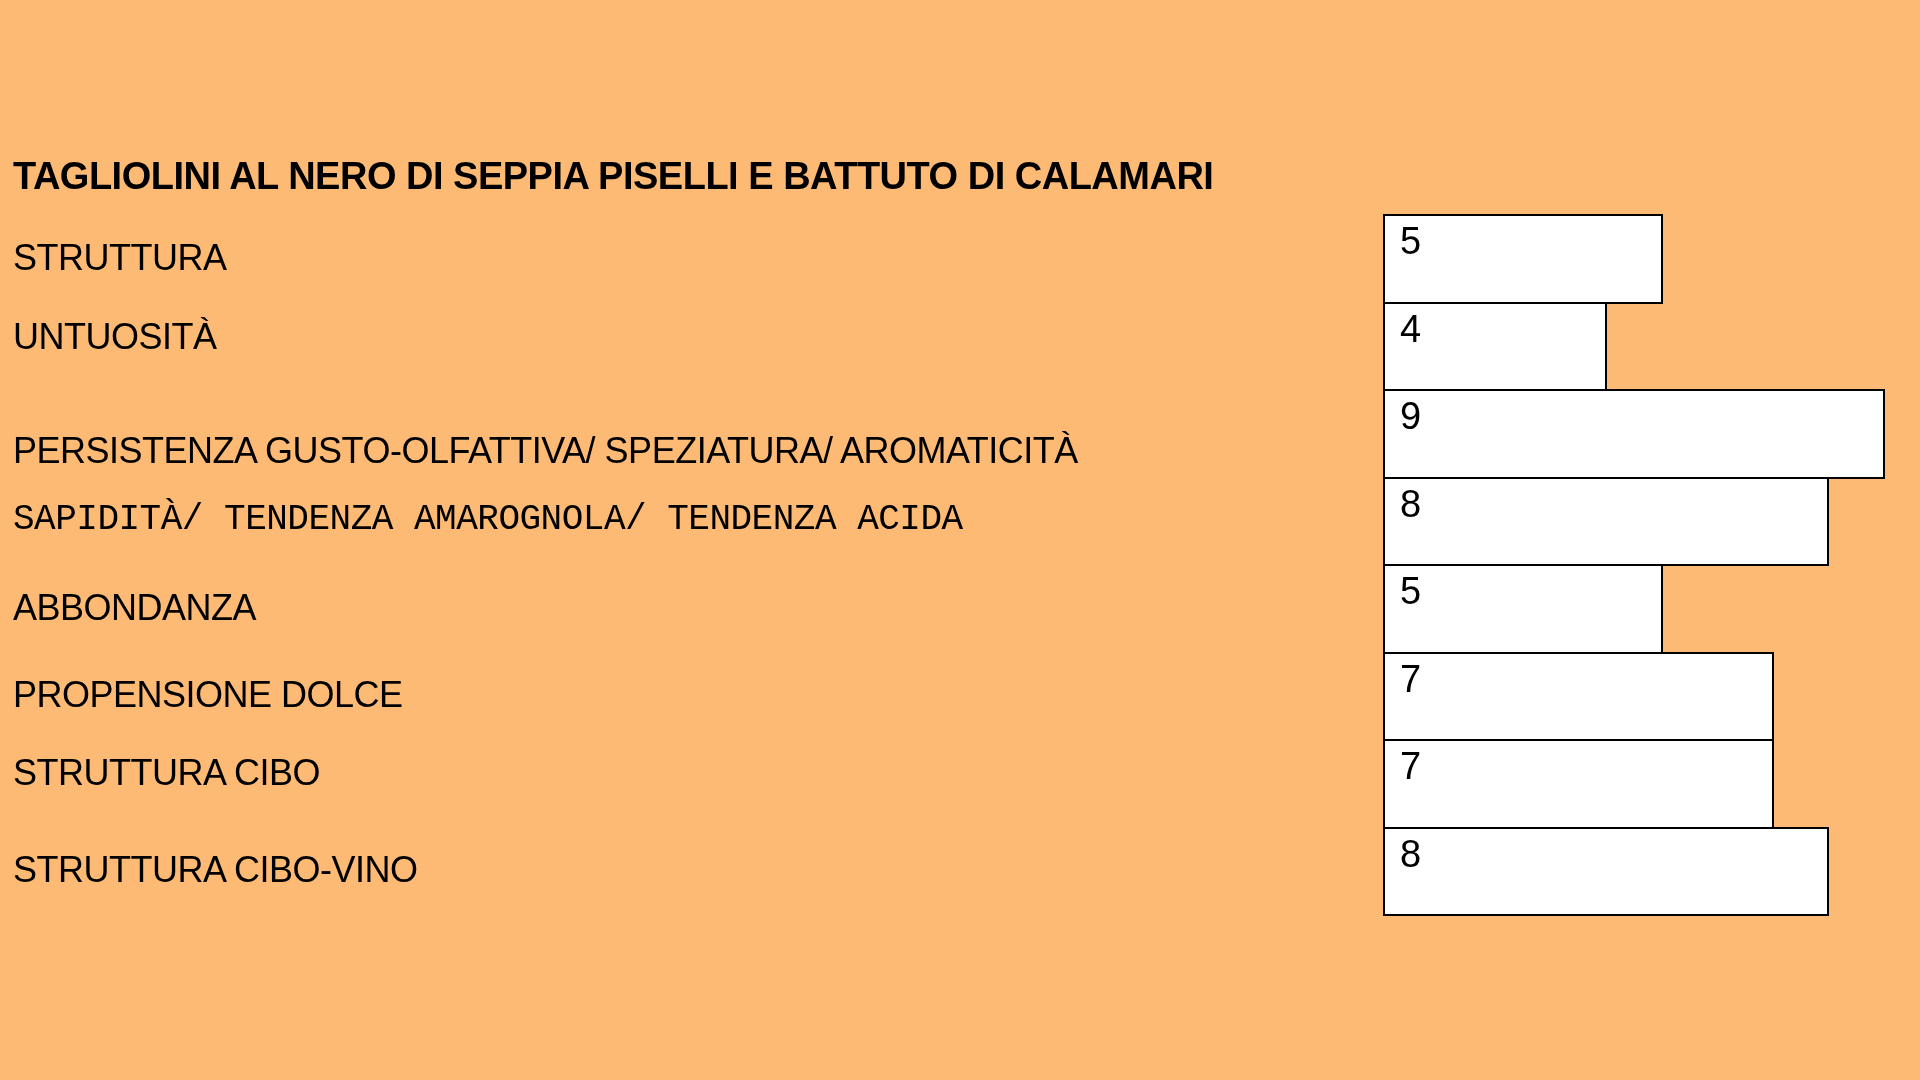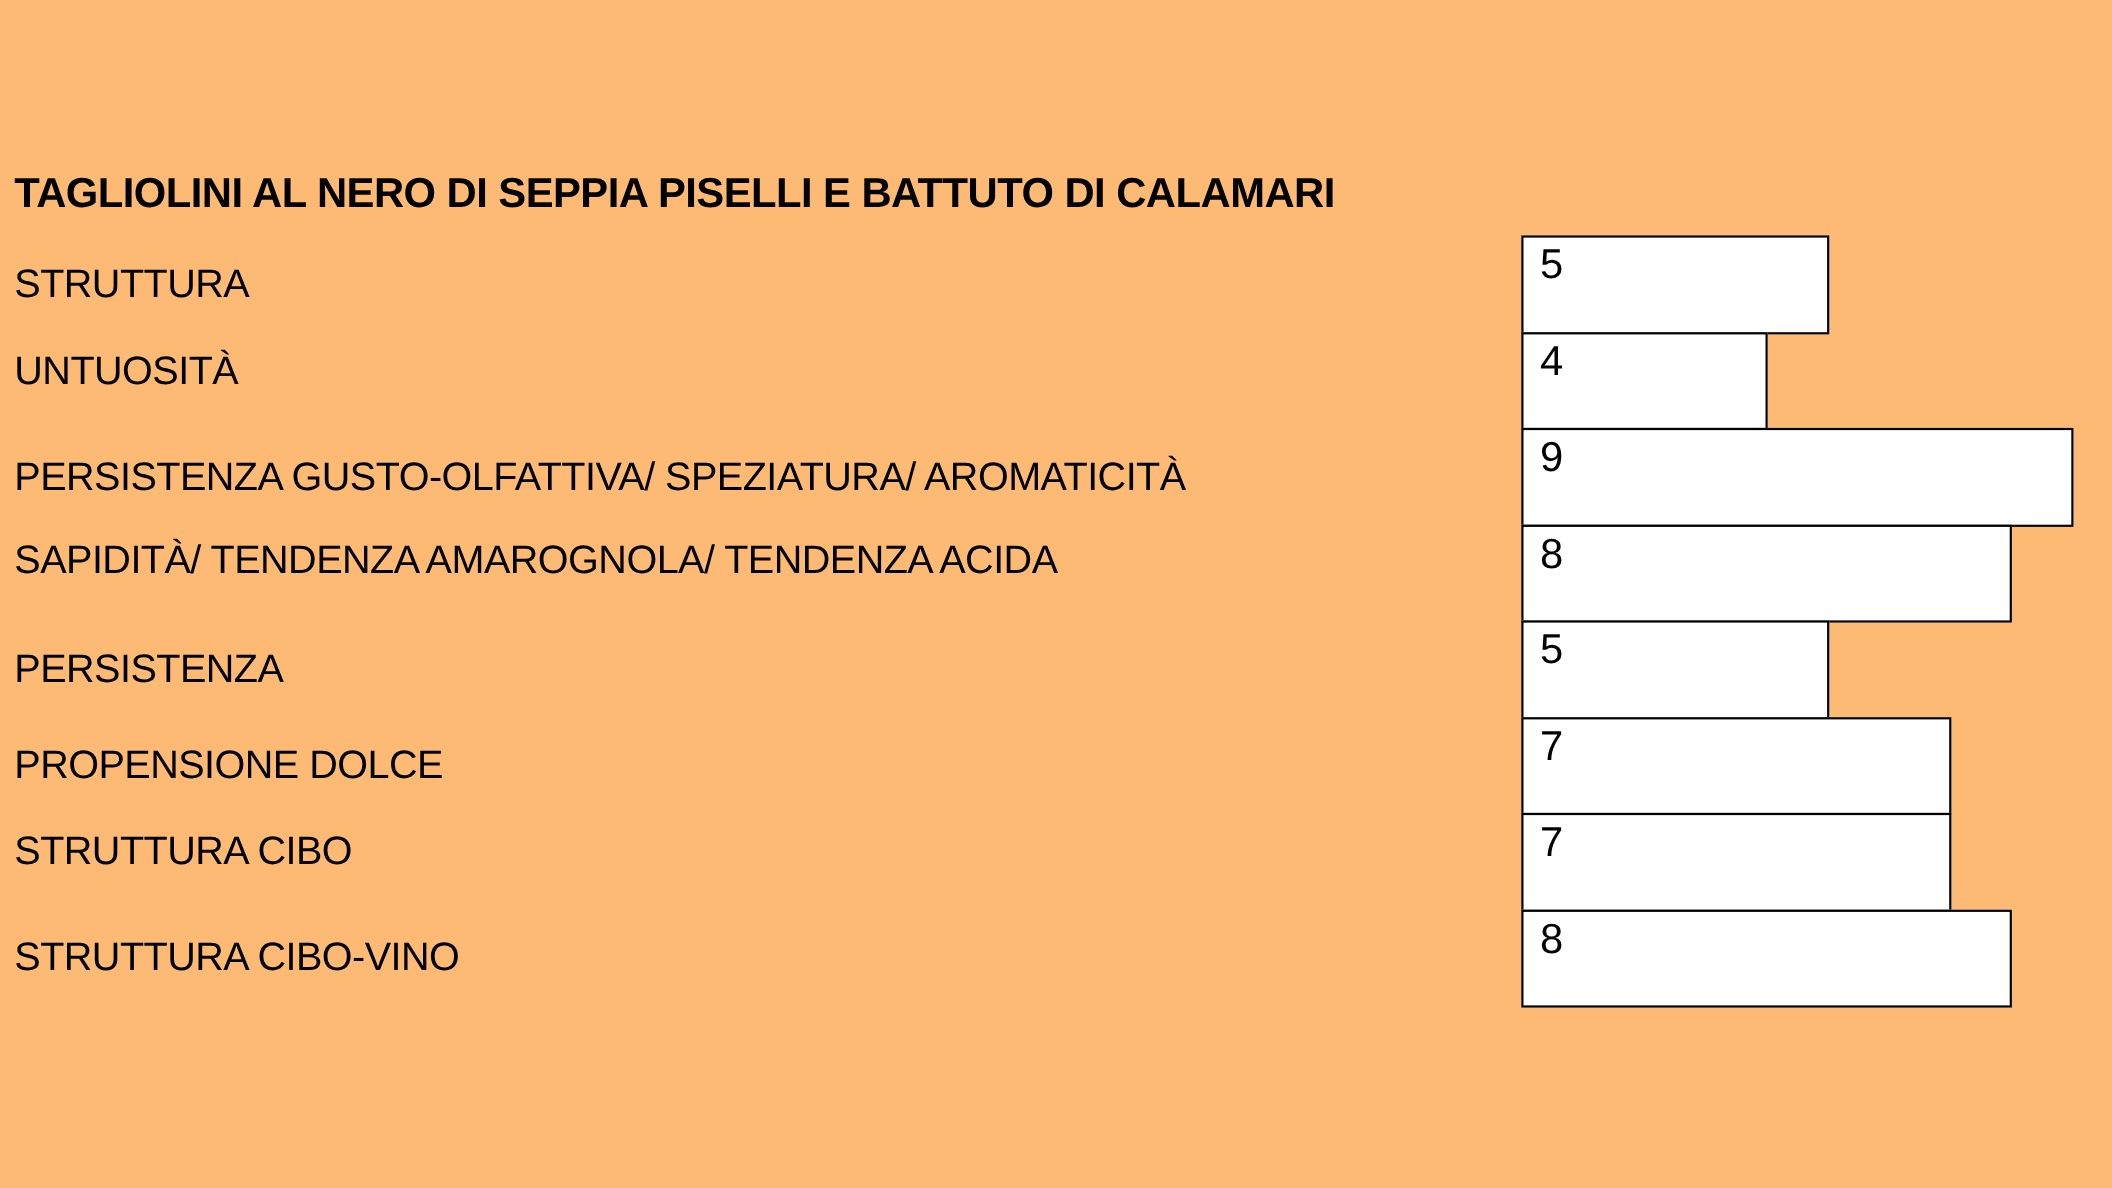--- a/index.html
+++ b/index.html
@@ -57,29 +57,29 @@
   <div class="chart-title">TAGLIOLINI AL NERO DI SEPPIA PISELLI E BATTUTO DI CALAMARI</div>
   <div id="chart-area">
       <div class="cat-label" style="top: 214px;">STRUTTURA</div>
       <div class="bar" style="top: 214px; left: 1383px; width: 280px; background: rgb(255, 255, 255); border-color: rgb(0, 0, 0);">
         <div class="bar-value">5</div>
       </div>
       <div class="cat-label" style="top: 293px;">UNTUOSITÀ</div>
       <div class="bar" style="top: 301.5px; left: 1383px; width: 224px; background: rgb(255, 255, 255); border-color: rgb(0, 0, 0);">
         <div class="bar-value">4</div>
       </div>
-      <div class="cat-label" style="top: 389px;">PERSISTENZA GUSTO-OLFATTIVA/ SPEZIATURA/ AROMATICITÀ</div>
+      <div class="cat-label" style="top: 407px;">PERSISTENZA GUSTO-OLFATTIVA/ SPEZIATURA/ AROMATICITÀ</div>
       <div class="bar" style="top: 389px; left: 1383px; width: 502px; background: rgb(255, 255, 255); border-color: rgb(0, 0, 0);">
         <div class="bar-value">9</div>
       </div>
-      <div class="cat-label" style="top: 465px;">SAPIDITÀ/ TENDENZA AMAROGNOLA/ TENDENZA ACIDA</div>
+      <div class="cat-label" style="top: 476px; font-family: Liberation Mono, monospace;">SAPIDITÀ/ TENDENZA AMAROGNOLA/ TENDENZA ACIDA</div>
       <div class="bar" style="top: 476.5px; left: 1383px; width: 446px; background: rgb(255, 255, 255); border-color: rgb(0, 0, 0);">
         <div class="bar-value">8</div>
       </div>
-      <div class="cat-label" style="top: 564px;">PERSISTENZA</div>
+      <div class="cat-label" style="top: 564px;">ABBONDANZA</div>
       <div class="bar" style="top: 564px; left: 1383px; width: 280px; background: rgb(255, 255, 255); border-color: rgb(0, 0, 0);">
         <div class="bar-value">5</div>
       </div>
       <div class="cat-label" style="top: 651.5px;">PROPENSIONE DOLCE</div>
       <div class="bar" style="top: 651.5px; left: 1383px; width: 391px; background: rgb(255, 255, 255); border-color: rgb(0, 0, 0);">
         <div class="bar-value">7</div>
       </div>
       <div class="cat-label" style="top: 729px;">STRUTTURA CIBO</div>
       <div class="bar" style="top: 739px; left: 1383px; width: 391px; background: rgb(255, 255, 255); border-color: rgb(0, 0, 0);">
         <div class="bar-value">7</div>

